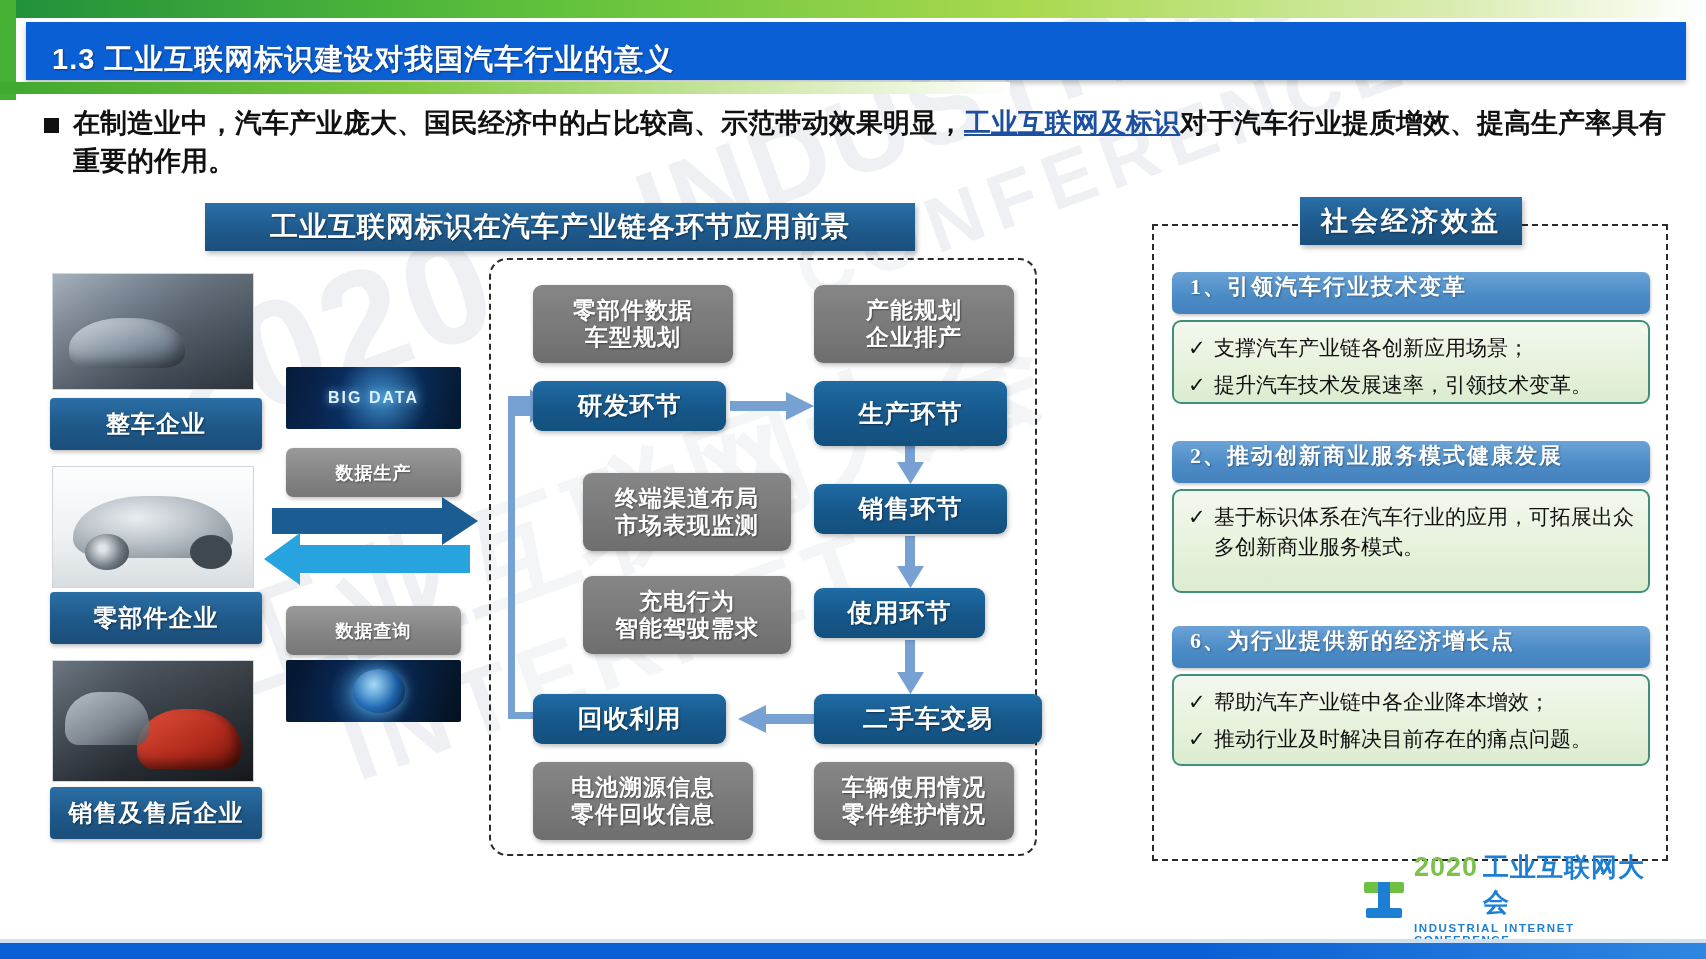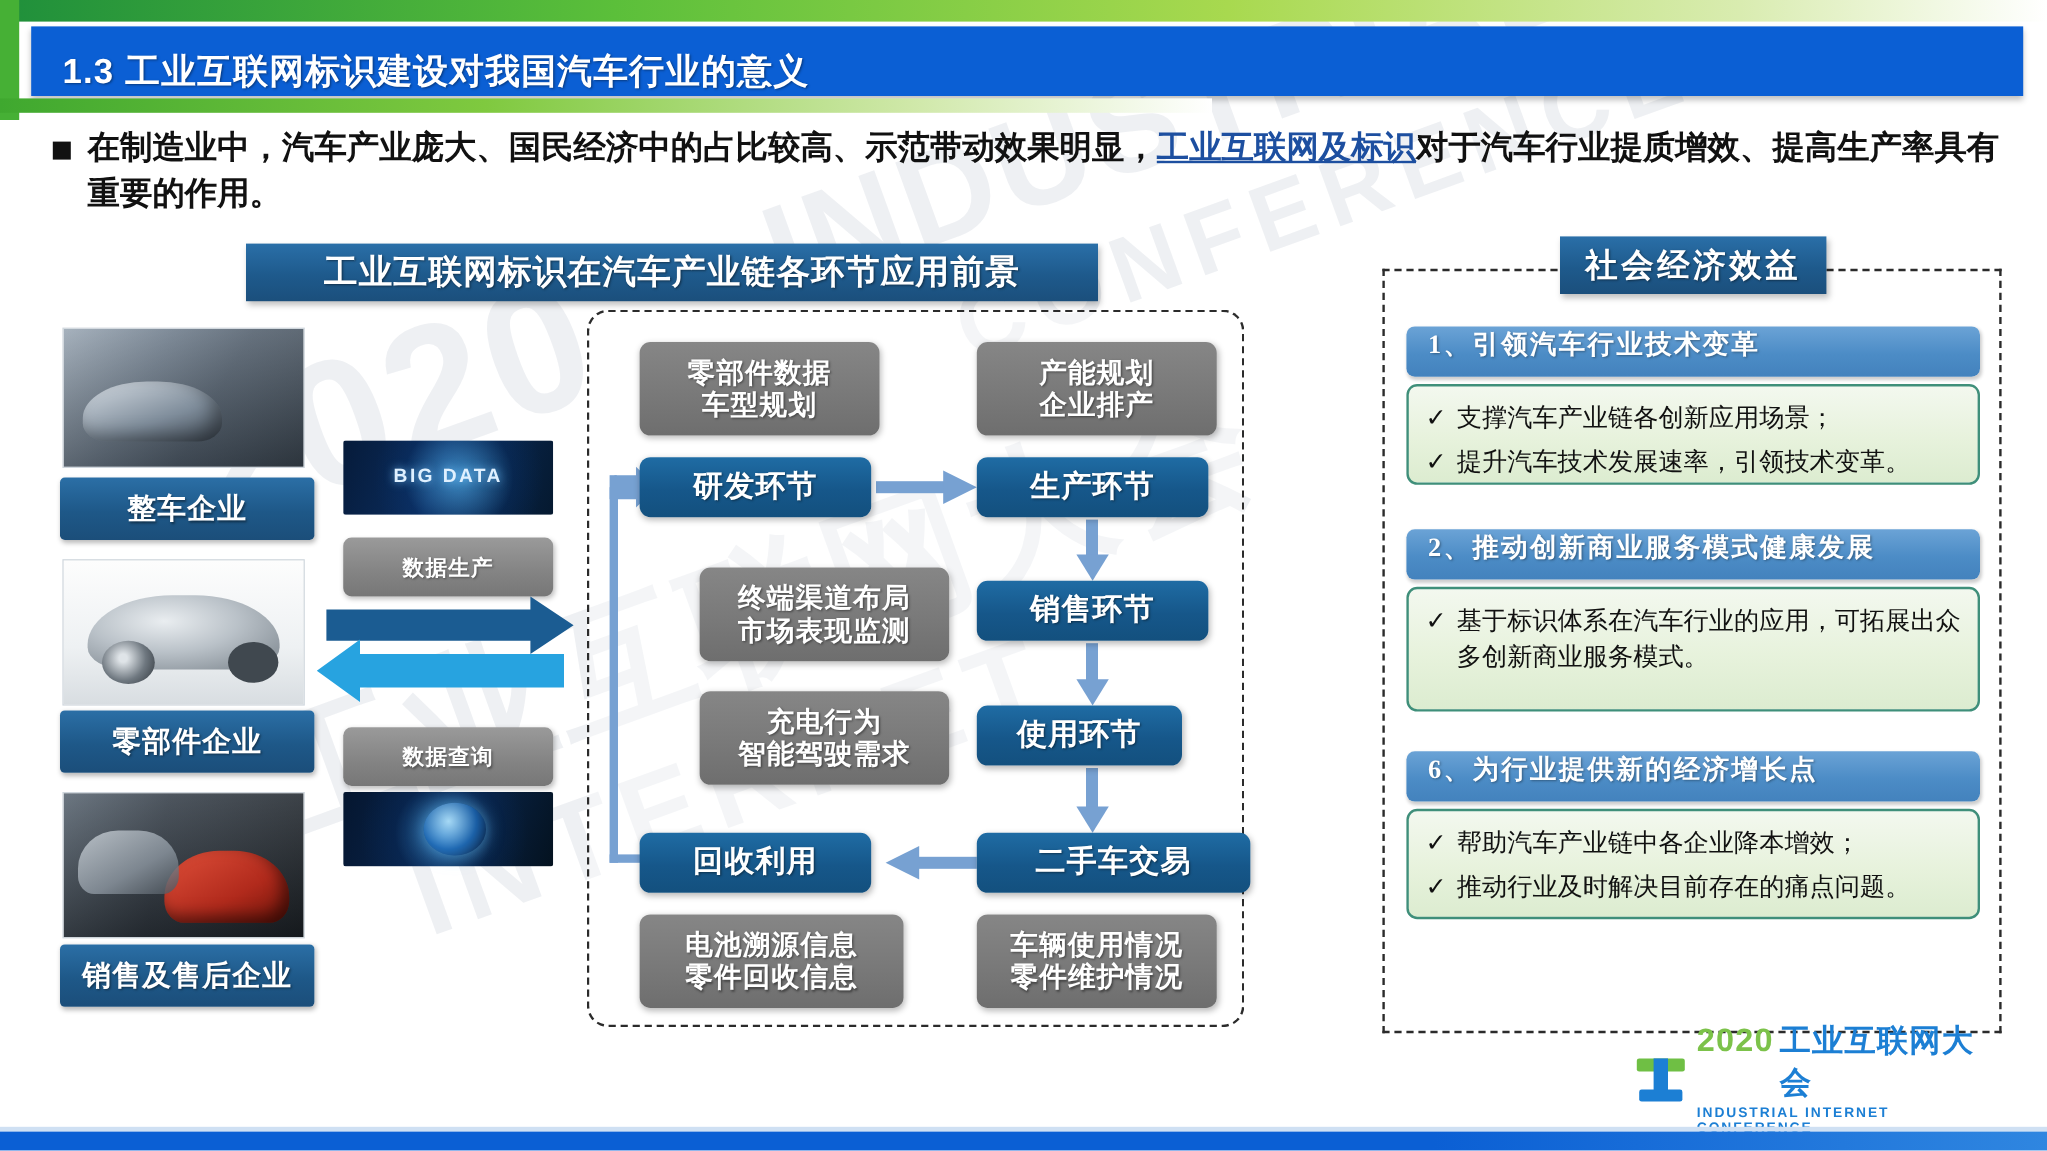--- a/index.html
+++ b/index.html
@@ -228,21 +228,21 @@
   }
   .node.gray span { font-size: 23px; }
   .node.blue {
     background: linear-gradient(180deg, #1f6ca4 0%, #16578a 55%, #13507e 100%);
   }
   .node.blue span { font-size: 25px; }
 
   .n-parts   { left: 533px; top: 285px; width: 200px; height: 78px; }
   .n-cap     { left: 814px; top: 285px; width: 200px; height: 78px; }
   .n-rd      { left: 533px; top: 381px; width: 193px; height: 50px; }
-  .n-prod    { left: 814px; top: 381px; width: 193px; height: 50px; }
+  .n-prod    { left: 814px; top: 381px; width: 193px; height: 65px; }
   .n-term    { left: 583px; top: 473px; width: 208px; height: 78px; }
   .n-sale    { left: 814px; top: 484px; width: 193px; height: 50px; }
   .n-charge  { left: 583px; top: 576px; width: 208px; height: 78px; }
   .n-use     { left: 814px; top: 588px; width: 171px; height: 50px; }
   .n-recy    { left: 533px; top: 694px; width: 193px; height: 50px; }
   .n-used    { left: 814px; top: 694px; width: 228px; height: 50px; }
   .n-batt    { left: 533px; top: 762px; width: 220px; height: 78px; }
   .n-vehinfo { left: 814px; top: 762px; width: 200px; height: 78px; }
 
   

